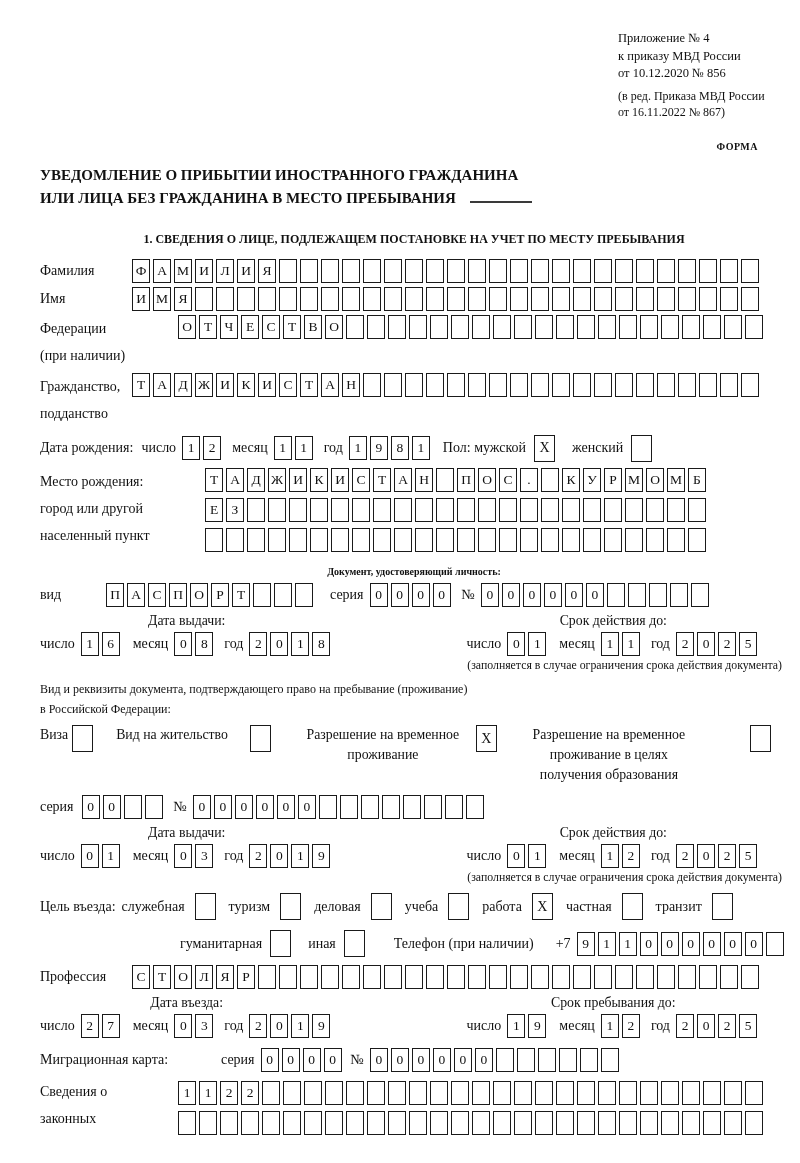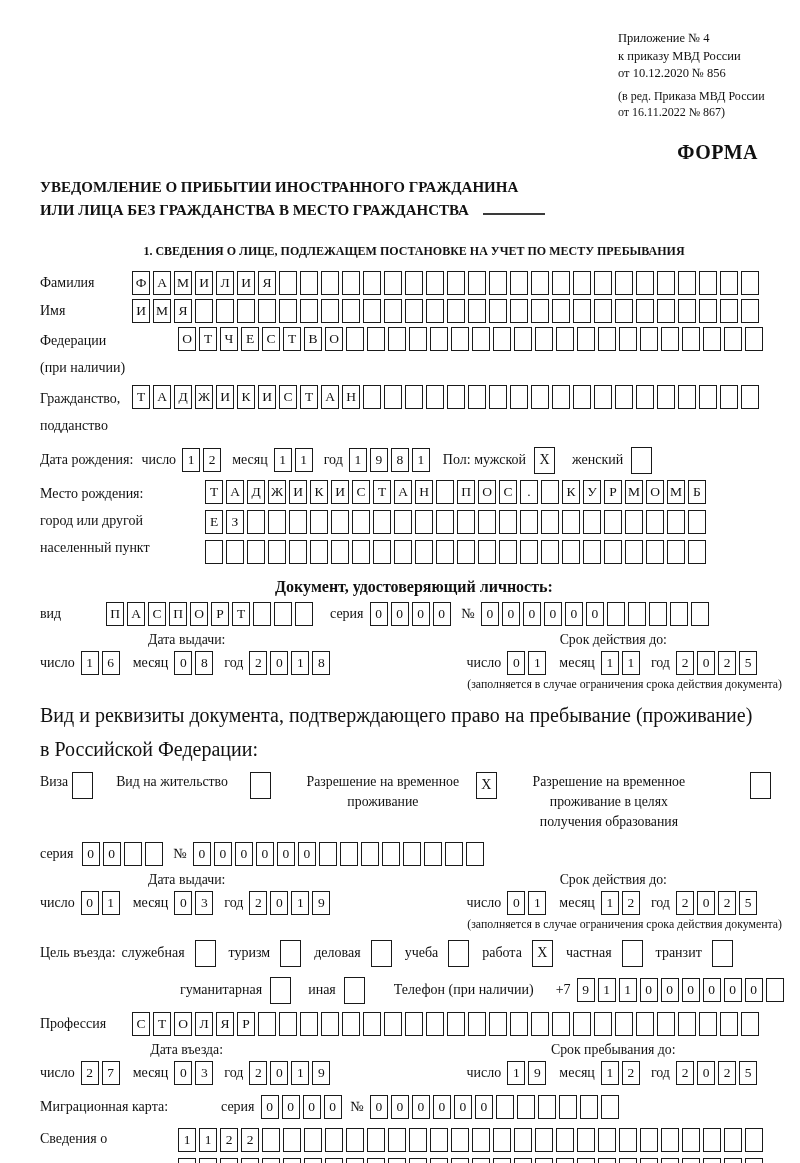--- a/index.html
+++ b/index.html
@@ -1,44 +1,44 @@
 <!DOCTYPE html>
 <html><head>
 <meta charset="utf-8">
 <style>
   html,body{margin:0;padding:0;background:#ffffff;}
   .page{width:800px;min-height:1163px;margin:0 auto;background:#fff;box-sizing:border-box;
         padding:30px 12px 20px 40px;font-family:"Liberation Serif","DejaVu Serif",serif;color:#111;}
   .appendix{margin-left:578px;font-size:12.5px;line-height:1.4;}
   .appendix .rev{margin-top:5px;font-size:12px;}
-  .forma{text-align:right;margin:20px 30px 0 0;font-weight:bold;font-size:20px;letter-spacing:.5px;}
+  .forma{text-align:right;margin:20px 30px 0 0;font-weight:bold;font-size:10px;letter-spacing:.5px;}
   .title{font-weight:bold;font-size:15px;line-height:1.55;margin-top:12px;}
   .title-underline{display:inline-block;width:62px;border-bottom:2.5px solid #3a3a3a;margin-left:14px;}
   .sec-head{text-align:center;font-weight:bold;font-size:12px;margin:21px 0 12px;}
   .row{display:flex;align-items:flex-start;margin:4px 0;}
   .lbl{font-size:14px;white-space:nowrap;line-height:24px;}
   .lblcol{font-size:14px;line-height:27px;flex:0 0 auto;}
   .cells{display:inline-flex;flex:0 0 auto;}
   .cell{display:inline-flex;align-items:center;justify-content:center;width:18px;height:24px;
         border:1.6px solid #1a1a1a;margin-right:3px;box-sizing:border-box;font-size:13.5px;flex:0 0 auto;
         background:#fff;}
   .cb .cell{width:21px;height:27px;font-size:14px;}
   .stack .cells{display:flex;margin-bottom:6px;}
   .w92{width:92px;flex:0 0 92px;}
   .w138{width:138px;flex:0 0 138px;}
   .w165{width:165px;flex:0 0 165px;}
   .w145{width:145px;flex:0 0 145px;}
   .ml6{margin-left:6px;} .ml8{margin-left:8px;} .ml10{margin-left:10px;} .ml14{margin-left:14px;}
-  .doc-head{text-align:center;font-weight:bold;font-size:16px;margin:8px 0 6px;}
+  .doc-head{text-align:center;font-weight:bold;font-size:10px;margin:8px 0 6px;}
   .datepair{display:flex;justify-content:space-between;padding-right:28px;margin-top:6px;}
   .datecol{display:flex;flex-direction:column;}
   .datehead{text-align:center;font-size:13.8px;margin-bottom:3px;}
   .dg{display:flex;align-items:center;}
   .note-right{text-align:right;font-size:11.8px;margin:2px 6px 6px 0;}
-  .intro{font-size:20px;line-height:1.7;margin-top:6px;}
+  .intro{font-size:12px;line-height:1.7;margin-top:6px;}
   .res-options{display:flex;align-items:flex-start;margin:6px 0 10px;}
   .opt{display:flex;align-items:flex-start;}
   .opt .olbl{font-size:13.8px;line-height:1.45;}
   .opt .center{text-align:center;}
   .wrap168{width:170px;} .wrap180{width:182px;}
   .cb{margin-left:8px;margin-top:0px;}
   .purpose-row{display:flex;align-items:center;margin:8px 0 4px;}
   .purpose-row .lbl{margin-right:6px;}
   .purpose-row .cb{margin-left:4px;margin-right:10px;}
   .phone-row{display:flex;align-items:center;margin:10px 0 4px;margin-left:140px;}
@@ -55,21 +55,21 @@
     <div class="rev">
       <div>(в ред. Приказа МВД России</div>
       <div>от 16.11.2022 № 867)</div>
     </div>
   </div>
 
   <div class="forma">ФОРМА</div>
 
   <div class="title">
     <div>УВЕДОМЛЕНИЕ О ПРИБЫТИИ ИНОСТРАННОГО ГРАЖДАНИНА</div>
-    <div><span>ИЛИ ЛИЦА БЕЗ ГРАЖДАНСТВА В МЕСТО ГРАЖДАНСТВА</span><span class="title-underline"></span></div>
+    <div><span>ИЛИ ЛИЦА БЕЗ ГРАЖДАНИНА В МЕСТО ПРЕБЫВАНИЯ</span><span class="title-underline"></span></div>
   </div>
 
   <div class="sec-head">1. СВЕДЕНИЯ О ЛИЦЕ, ПОДЛЕЖАЩЕМ ПОСТАНОВКЕ НА УЧЕТ ПО МЕСТУ ПРЕБЫВАНИЯ</div>
 
   <div class="row">
     <span class="lbl w92">Фамилия</span>
     <span class="cells">
         <span class="cell">Ф</span>
         <span class="cell">А</span>
         <span class="cell">М</span>

